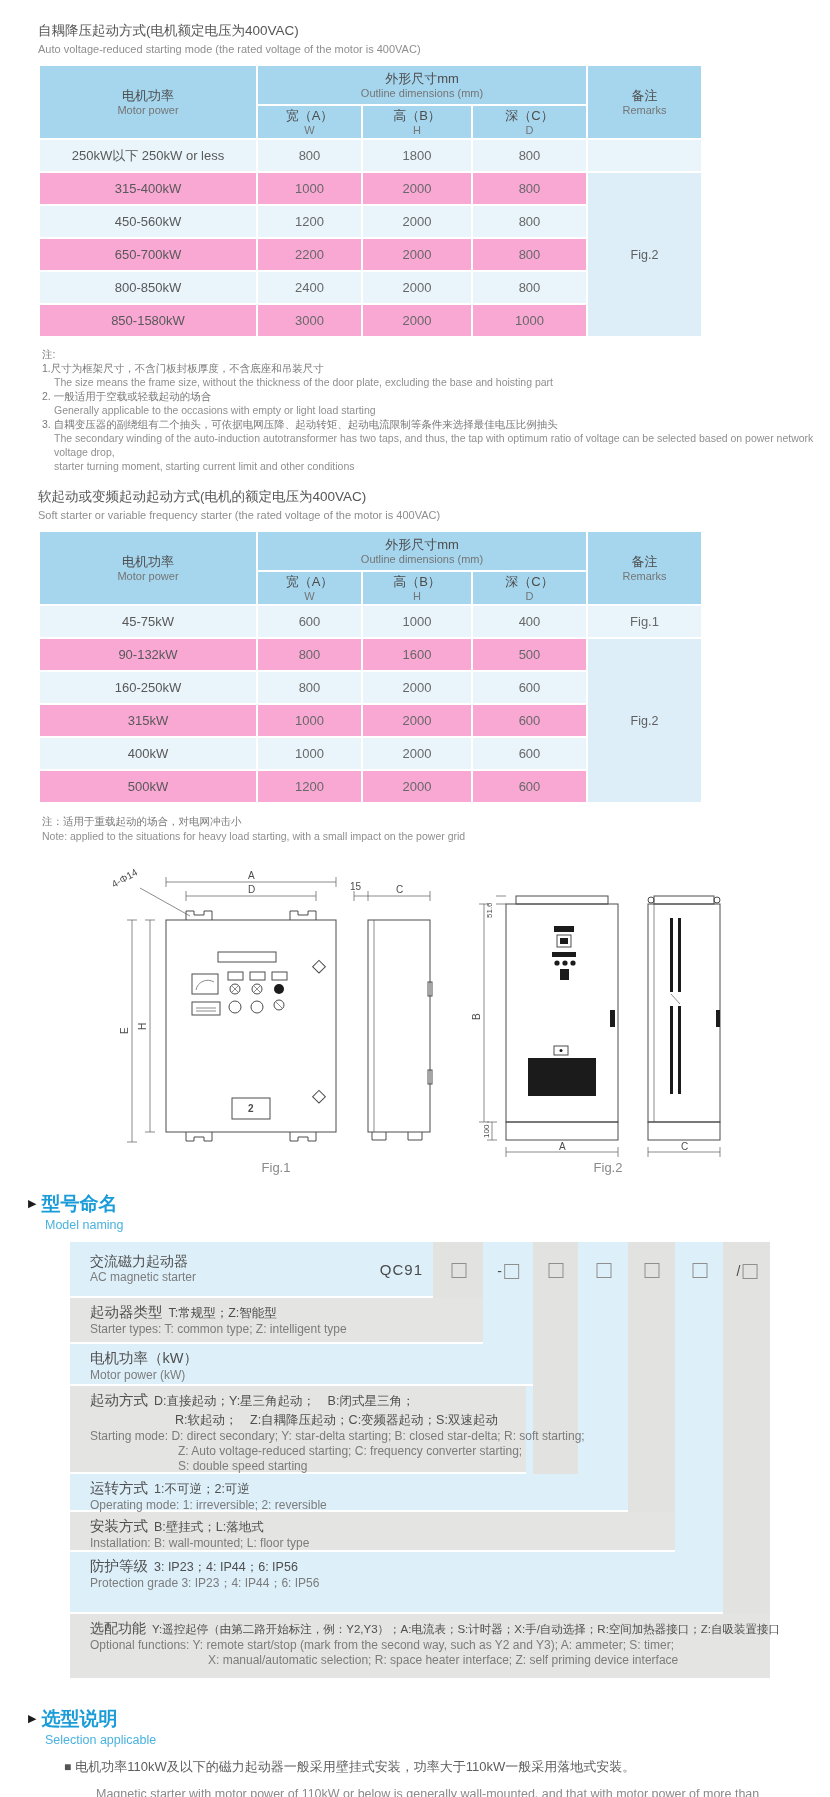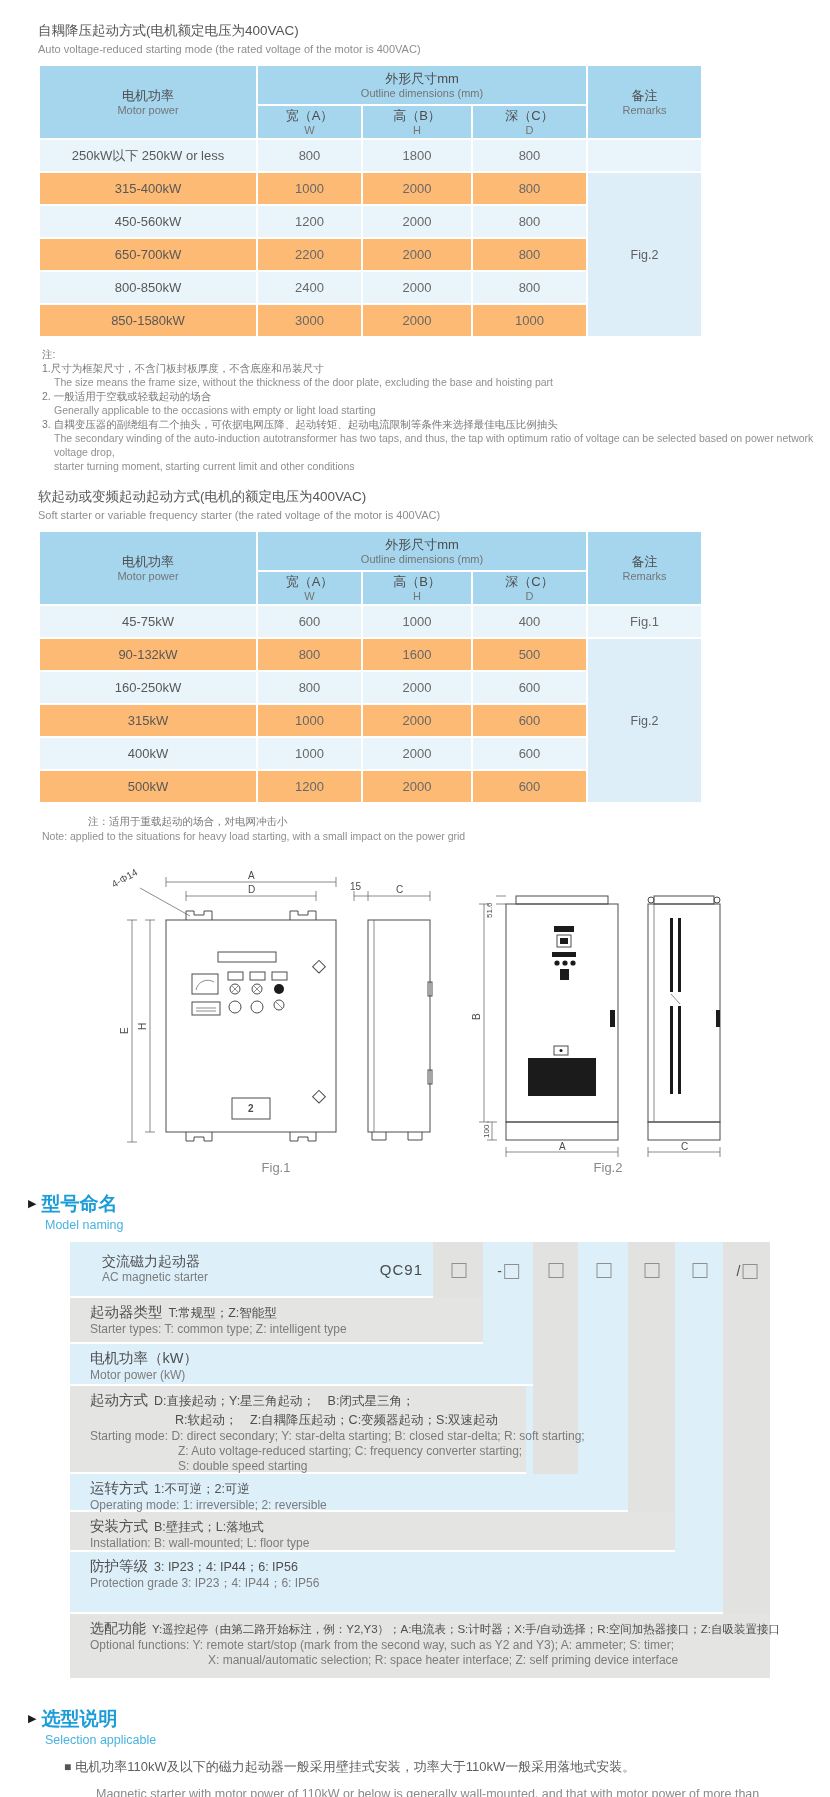--- a/index.html
+++ b/index.html
@@ -12,33 +12,33 @@
 
   
   table.dim{border-collapse:collapse;margin-left:38px;table-layout:fixed;}
   table.dim td,table.dim th{border:2px solid #fff;text-align:center;padding:0;font-weight:normal;}
   .dim .hd{background:#a5d6ee;}
   .dim .zh{font-size:13px;color:#4d4d4d;line-height:16px;}
   .dim .en{font-size:11px;color:#757575;line-height:13px;}
   .dim tbody td{height:31px;font-size:13px;color:#686868;}
   .dim tbody td.pw{color:#585858;}
   .dim .r0 td{background:#e9f5fb;}
-  .dim .r1 td{background:#fdba74;}
+  .dim .r1 td{background:#f9a8d4;}
   .dim td.rkm{background:#ddeef8;font-size:12.5px;color:#5e5e5e;}
   .dim thead th{height:38px;}
   .dim thead tr.sub th{height:32px;}
 
   
   .notes{margin:9px 0 15px 42px;}
   .notes div{font-size:10.5px;color:#8f8f8f;line-height:14px;}
   .notes .zh{color:#7a7a7a;}
   .notes .ind{padding-left:12px;}
   .note2{margin:10px 0 0 42px;}
   .note2 div{font-size:10.5px;line-height:15px;}
-  .note2 .zh{color:#7a7a7a;margin-left:46px;}
+  .note2 .zh{color:#7a7a7a;}
   .note2 .en{color:#8f8f8f;}
 
   
   .figs{display:flex;margin:18px 0 0 106px;}
   .figbox{text-align:center;}
   .figlabel{font-size:13px;color:#8a8a8a;margin-top:2px;}
   .figs svg{display:block;}
   .ln{stroke:#4c4c4c;stroke-width:1;fill:none;}
   .thin{stroke:#5a5a5a;stroke-width:0.7;fill:none;}
   .blk{fill:#1b1b1b;stroke:none;}
@@ -56,21 +56,21 @@
   .stripe.g{background:#e2e2e0;}
   .stripe.b{background:#ddeff9;}
   .mnrow{position:relative;z-index:1;}
   .band{height:100%;box-sizing:border-box;border-bottom:2px solid #fff;padding:5px 0 0 20px;}
   .band.blue{background:#ddeff9;}
   .band.grey{background:#e4e4e2;}
   .band .term{font-size:14.5px;color:#4f4f4f;margin-right:6px;}
   .band .det{font-size:12.5px;color:#4f4f4f;}
   .band .zl{line-height:18px;white-space:nowrap;}
   .band .el{font-size:12px;color:#7c7c7c;line-height:15px;white-space:nowrap;}
-  .row1band{display:flex;align-items:center;padding:0 10px 0 32px;}
+  .row1band{display:flex;align-items:center;padding:0 10px 0 20px;}
   .row1band .lab .zh{font-size:14px;color:#4f4f4f;line-height:17px;}
   .row1band .lab .en{font-size:12px;color:#7c7c7c;line-height:15px;}
   .qc{margin-left:auto;font-size:15px;color:#4a4a4a;letter-spacing:1px;}
   .slot{position:absolute;top:21px;display:flex;align-items:center;transform:translateX(-50%);}
   .slot .pfx{font-size:14px;color:#4f4f4f;margin-right:2px;}
   .slot .box{width:13px;height:13px;border:1px solid #8f8f8f;display:inline-block;background:transparent;}
 
   
   .selbody{margin-top:6px;}
   .pz{font-size:13px;color:#5d5d5d;margin:10px 0 0 64px;line-height:19px;}

